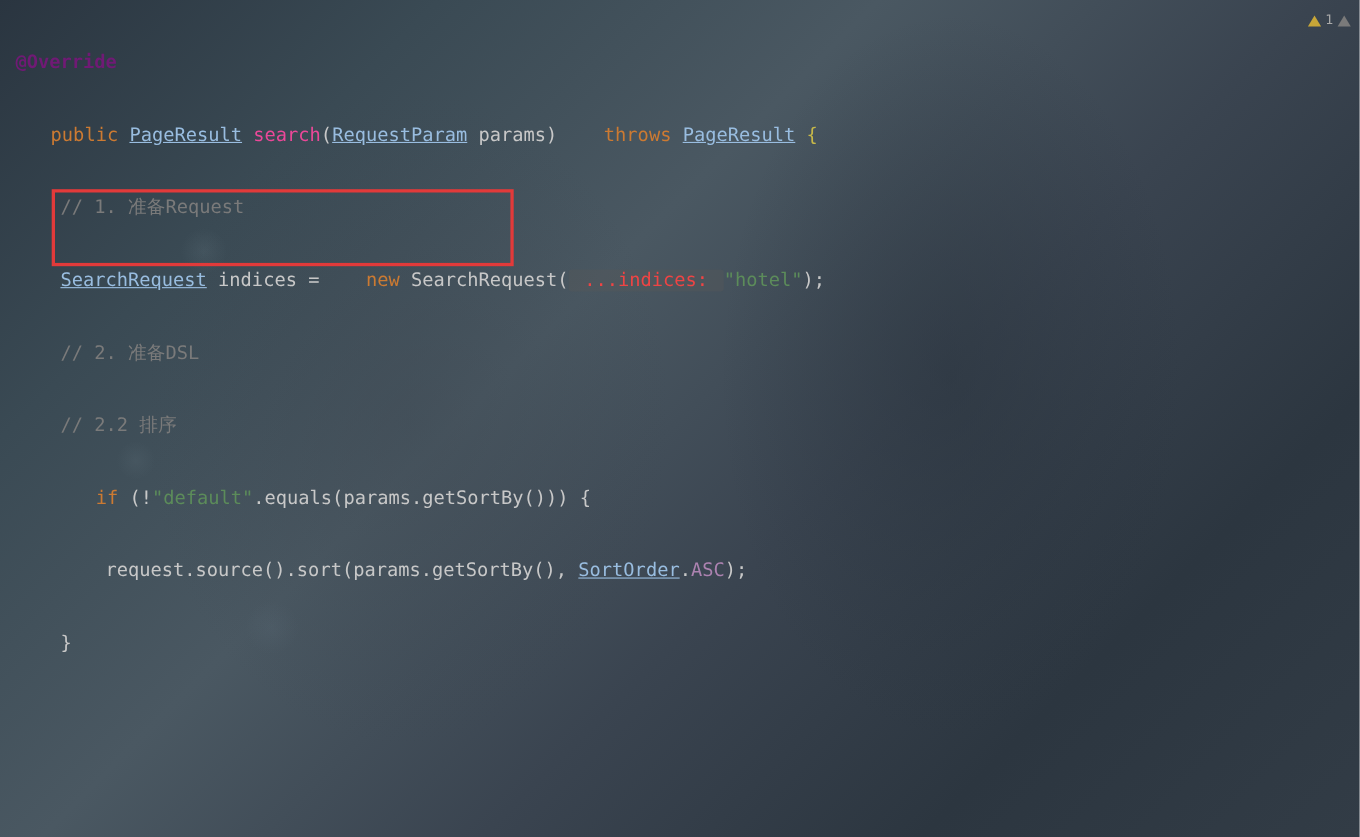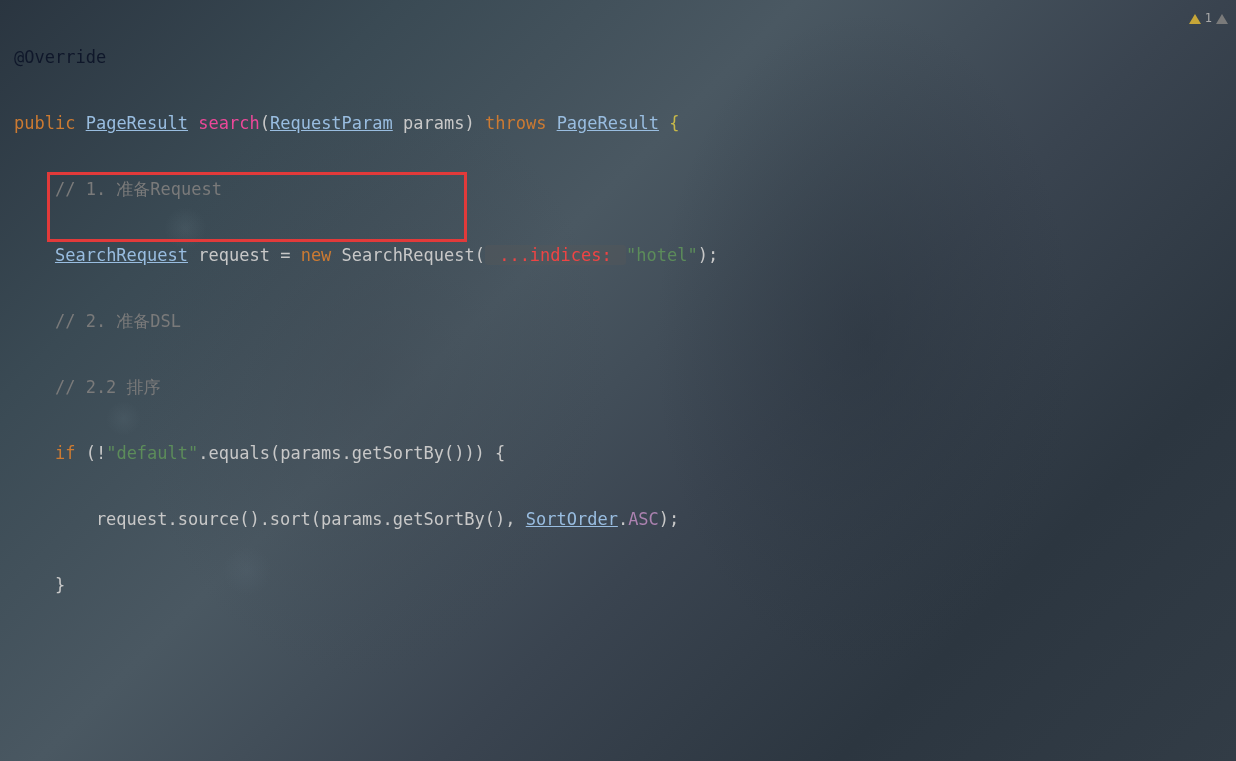--- a/index.html
+++ b/index.html
@@ -24,22 +24,22 @@
         radial-gradient(circle 35px at 20% 75%, rgba(110,130,145,0.12) 0%, transparent 70%);
       pointer-events: none;
     }
     .code-area {
       position: relative;
       padding: 8px 14px;
       white-space: pre;
       z-index: 2;
     }
     .line { display: block; height: 33px; }
-    .annotation   { color: #0f172a; }
-    .keyword      { color: #cc7a32; }
+    .annotation   { color: #701a75; font-weight: bold; }
+    .keyword      { color: #cc7a32; margin-left: 32px; }
     .type         { color: #99bde0; text-decoration: underline; }
     .method       { color: #ec4899; }
     .ident        { color: #c8c8c8; }
     .punct        { color: #c8c8c8; }
     .string       { color: #5c8c5a; }
     .comment      { color: #7a7a7a; }
     .italic       { font-style: italic; }
     .const        { color: #ac82b0; }
     .hint         { background: rgba(90,90,90,0.35); padding: 0 4px; border-radius: 3px; color: #ef4444; }
     .brace-y      { color: #c7b849; }
@@ -76,21 +76,21 @@
 <div class="warn-badge">
   <span class="warn-tri"></span>
   <span class="warn-count">1</span>
   <span class="warn-tri dim"></span>
 </div>
 
 <div class="code-area">
 <span class="line"><span class="annotation">@Override</span></span>
 <span class="line"><span class="keyword">public</span> <span class="type">PageResult</span> <span class="method">search</span><span class="punct">(</span><span class="type">RequestParam</span> <span class="ident">params</span><span class="punct">)</span> <span class="keyword">throws</span> <span class="type">PageResult</span> <span class="brace-y">{</span></span>
 <span class="line"><span class="comment">    // 1. 准备Request</span></span>
-<span class="line">    <span class="type">SearchRequest</span> <span class="ident">request</span><span class="punct"> = </span><span class="keyword">new</span> <span class="ident">SearchRequest</span><span class="punct">(</span><span class="hint"> ...indices: </span><span class="string">"hotel"</span><span class="punct">);</span></span>
+<span class="line">    <span class="type">SearchRequest</span> <span class="ident">indices</span><span class="punct"> = </span><span class="keyword">new</span> <span class="ident">SearchRequest</span><span class="punct">(</span><span class="hint"> ...indices: </span><span class="string">"hotel"</span><span class="punct">);</span></span>
 <span class="line"><span class="comment">    // 2. 准备DSL</span></span>
 <span class="line"><span class="comment">    // 2.2 排序</span></span>
 <span class="line">    <span class="keyword">if</span><span class="punct"> (!</span><span class="string">"default"</span><span class="ident">.equals(params.getSortBy())) {</span></span>
 <span class="line"><span class="ident">        request.source().sort(params.getSortBy(), </span><span class="type">SortOrder</span><span class="punct">.</span><span class="const">ASC</span><span class="punct">);</span></span>
 <span class="line"><span class="punct">    }</span></span>
 
 
 
 
 

